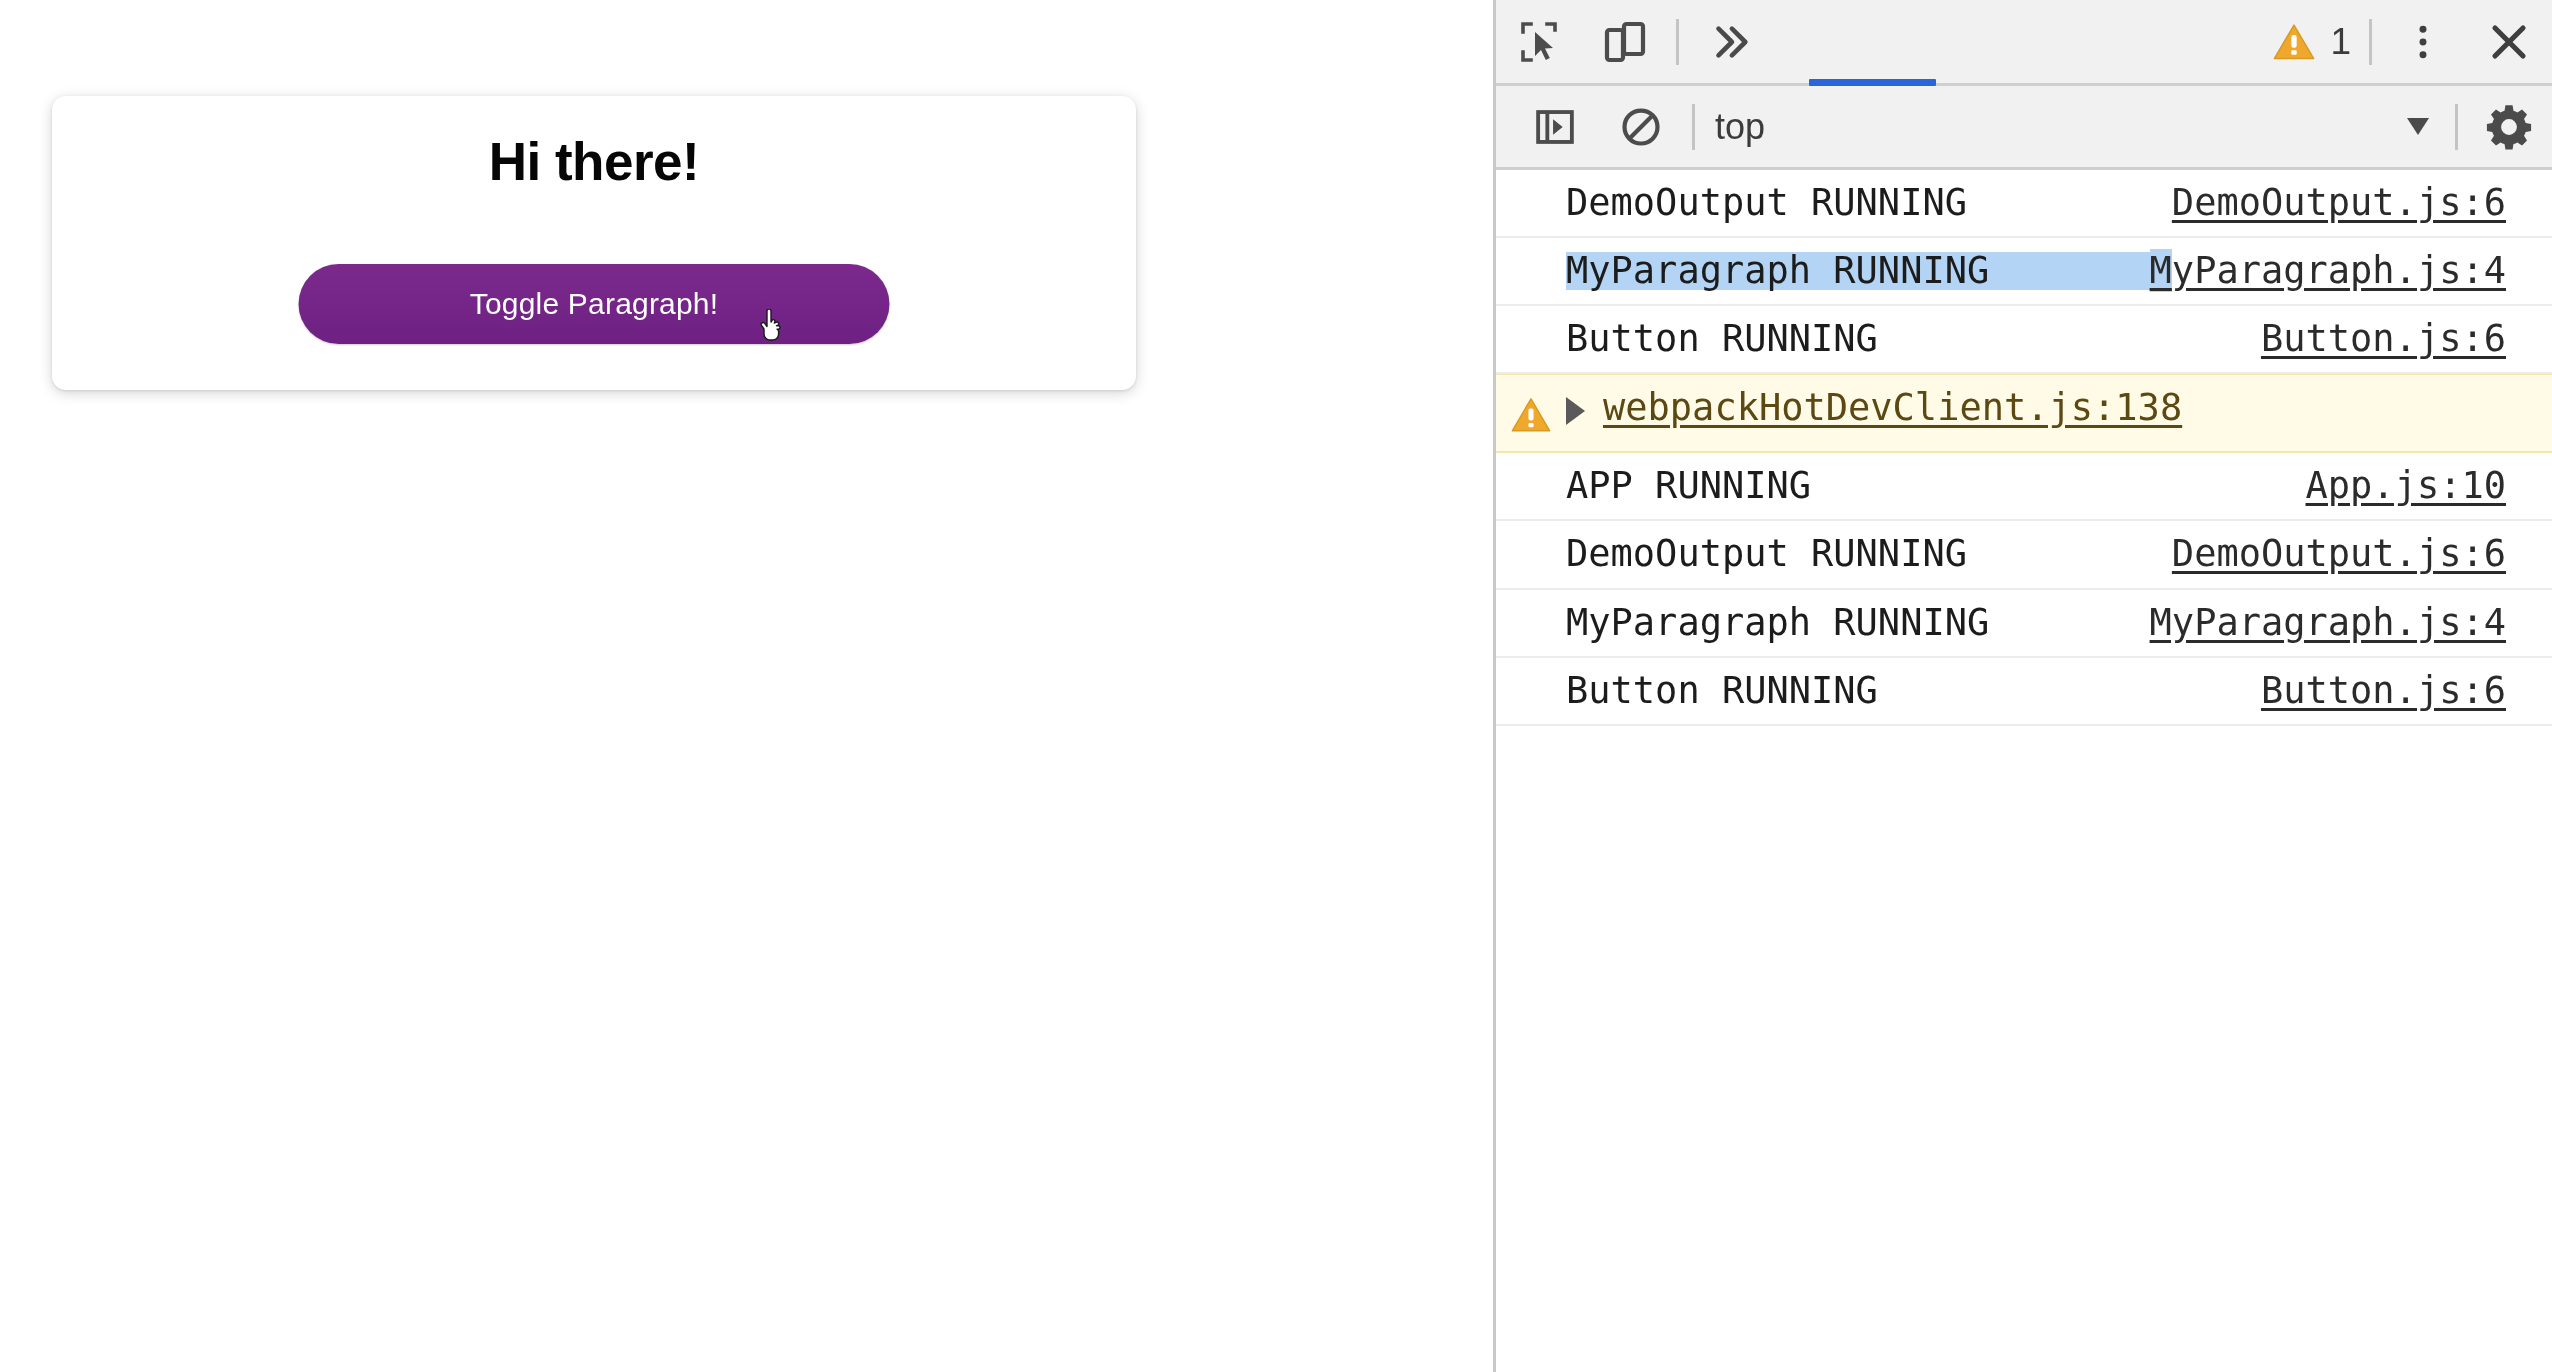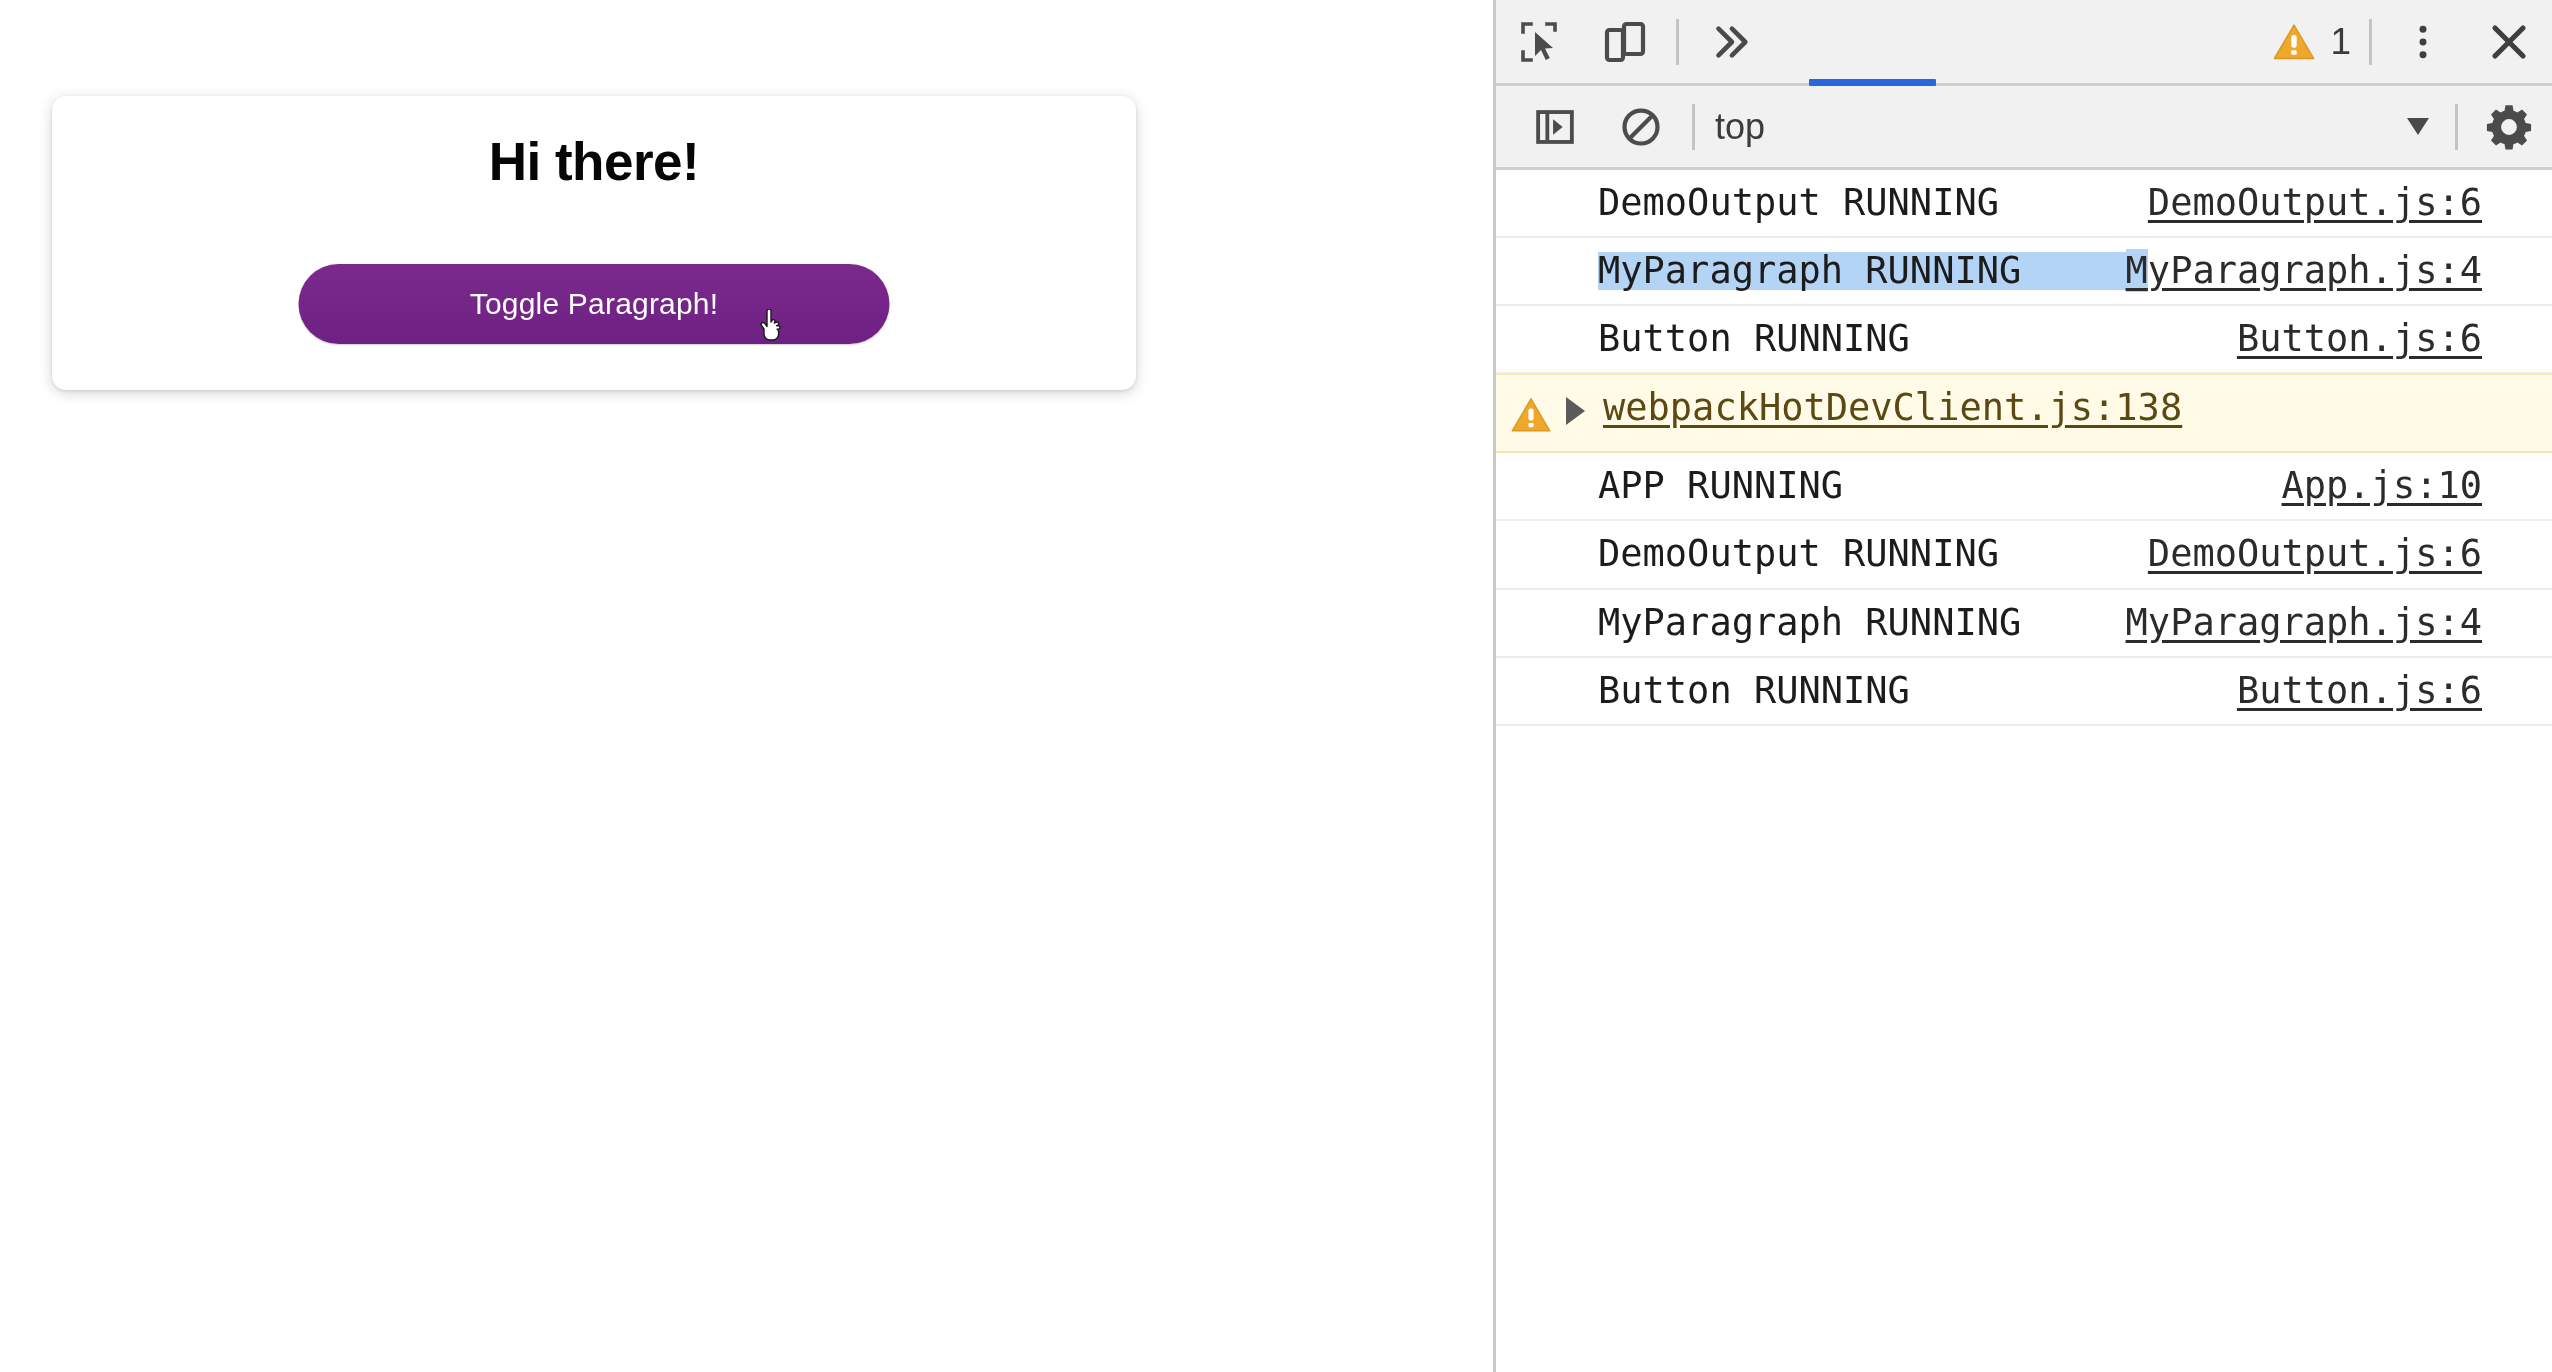--- a/index.html
+++ b/index.html
@@ -223,23 +223,22 @@
     align-items: flex-start;
     justify-content: center;
     padding-top: 4px;
   }
 
   .msg-body {
     flex: 1 1 auto;
     display: flex;
     align-items: flex-start;
     justify-content: space-between;
-    padding-right: 70px;
+    padding-right: 46px;
     min-width: 0;
-    margin-left: 32px;
   }
 
   .msg-text {
     font-size: 37px;
     line-height: 1.03;
     color: #1c1c1c;
     font-family: "DejaVu Sans Mono", monospace;
     white-space: pre-wrap;
     word-break: break-word;
     flex: 1 1 auto;

